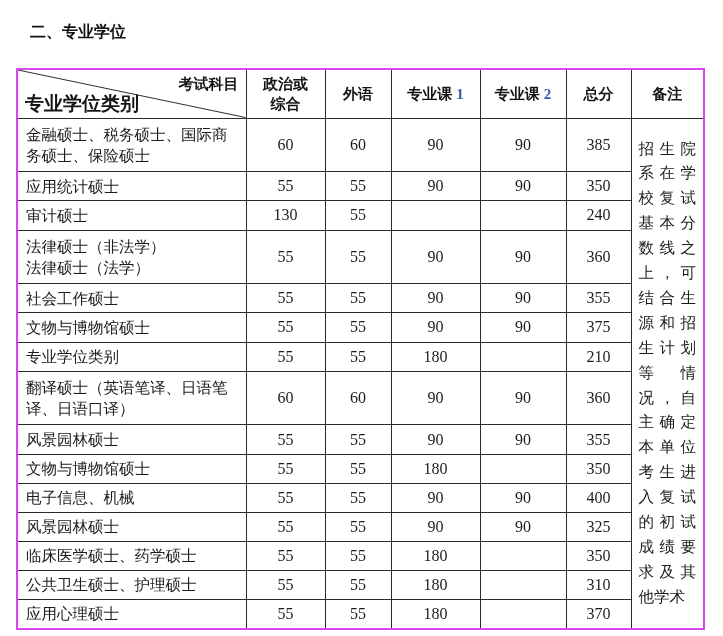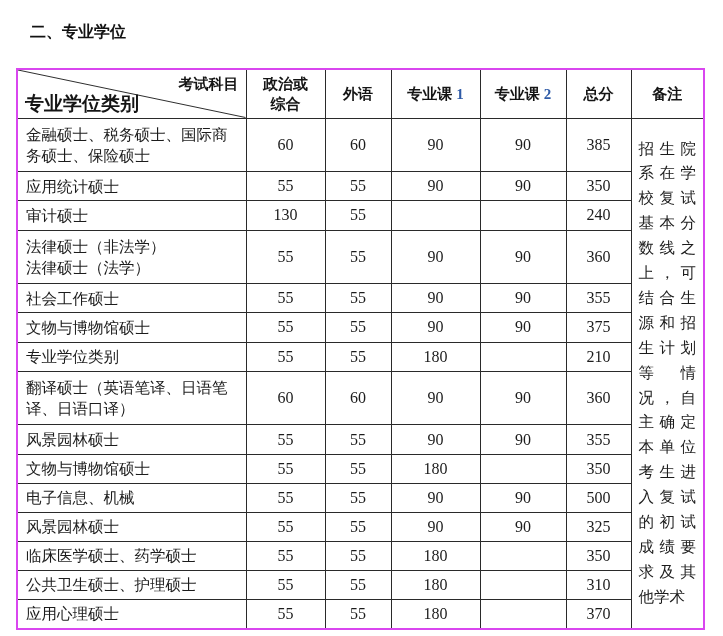--- a/index.html
+++ b/index.html
@@ -223,21 +223,21 @@
           <td class="score">180</td>
           <td class="score"></td>
           <td class="score">350</td>
         </tr>
         <tr>
           <td class="lbl">电子信息、机械</td>
           <td class="score">55</td>
           <td class="score">55</td>
           <td class="score">90</td>
           <td class="score">90</td>
-          <td class="score">500</td>
+          <td class="score">400</td>
         </tr>
         <tr>
           <td class="lbl">风景园林硕士</td>
           <td class="score">55</td>
           <td class="score">55</td>
           <td class="score">90</td>
           <td class="score">90</td>
           <td class="score">325</td>
         </tr>
         <tr>

